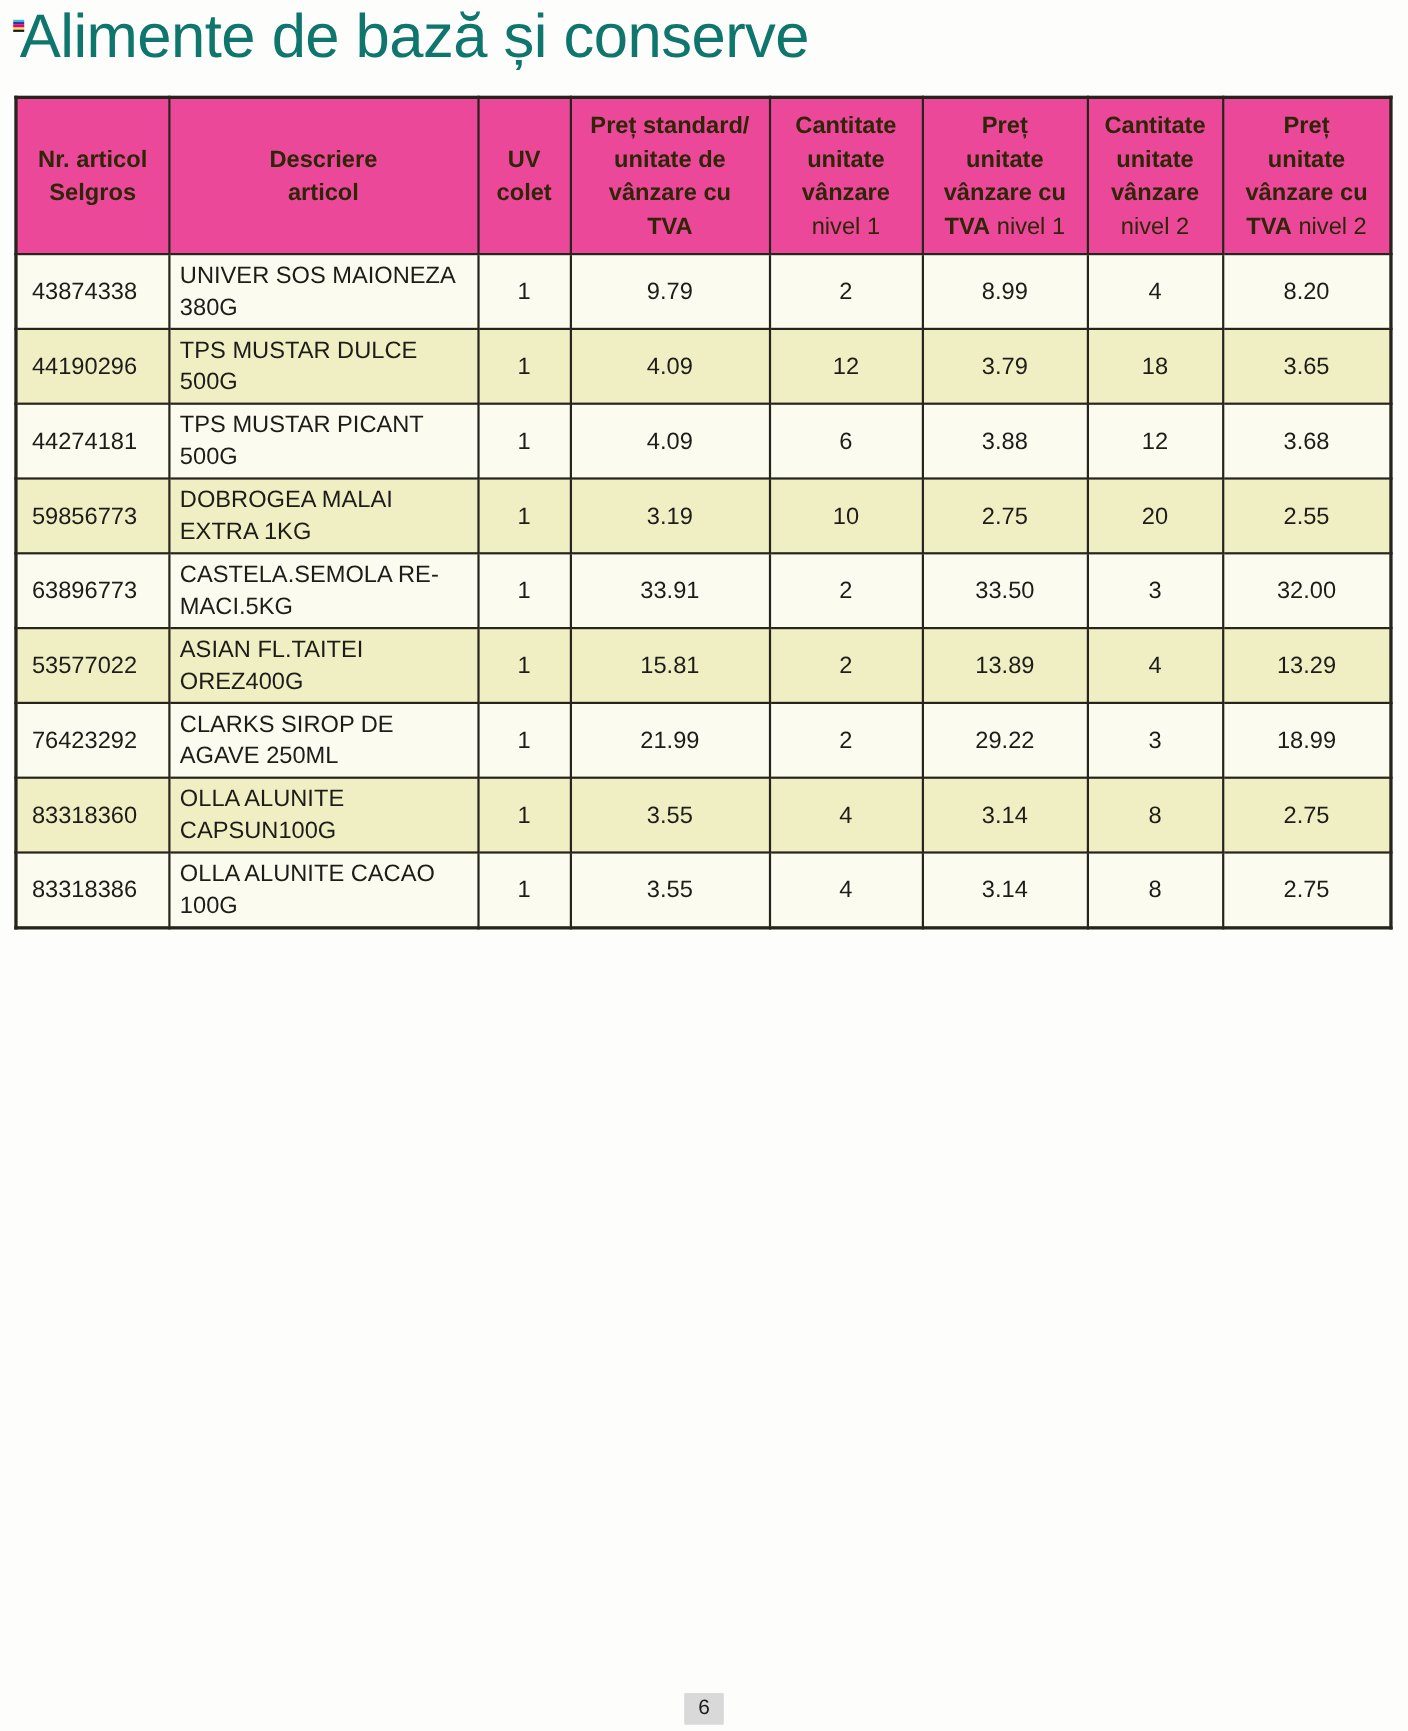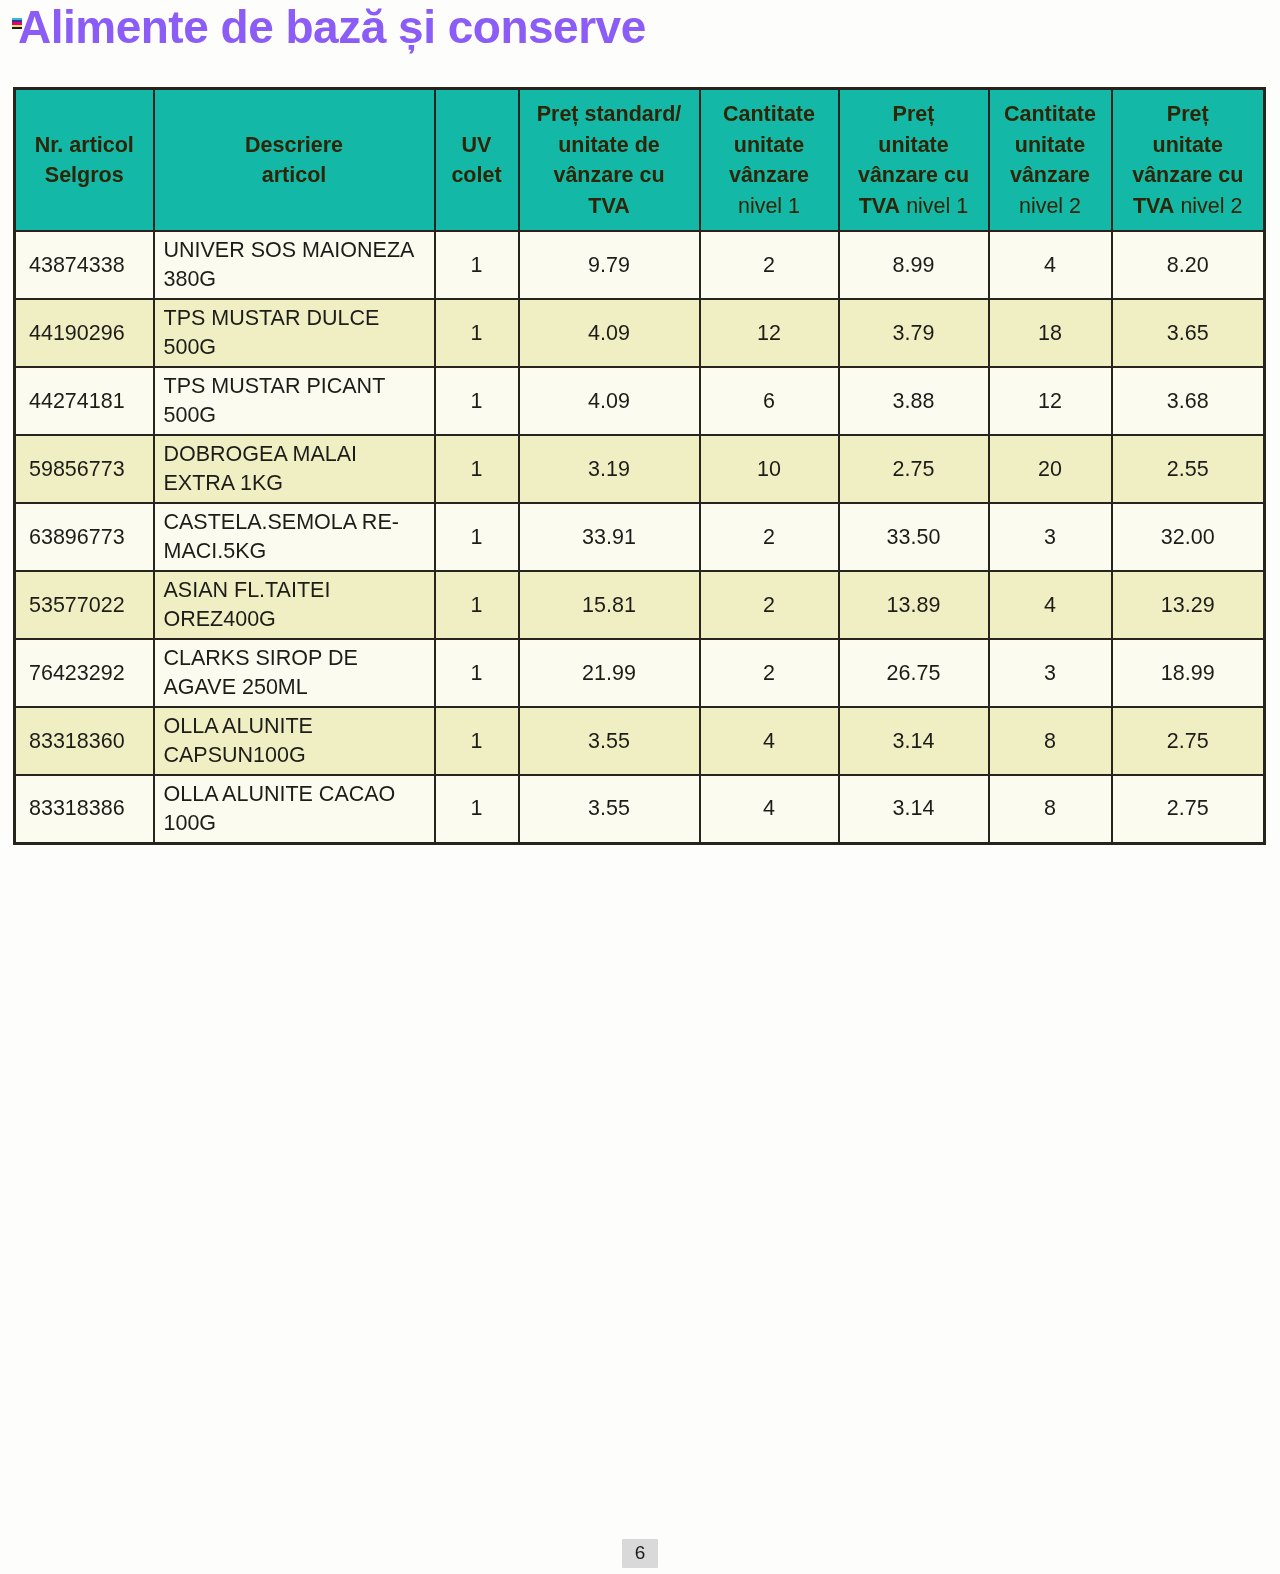--- a/index.html
+++ b/index.html
@@ -13,36 +13,36 @@
 
   
   .color-bars {
     position: absolute; left: 12px; top: 18px; width: 10px; height: 11px;
     display: flex; flex-direction: column;
   }
   .color-bars span { flex: 1 1 auto; }
 
   .page-title {
     position: absolute; left: 18px; top: 0px;
-    font-size: 46px; font-weight: 700; letter-spacing: -0.5px;
-    color: #8b5cf6;
+    font-size: 56px; font-weight: 400; letter-spacing: -0.5px;
+    color: #0f766e;
   }
 
   table.price-table {
     position: absolute; left: 13px; top: 87px;
     width: 1250px;
     border-collapse: collapse; table-layout: fixed;
     border: 3px solid #26241c;
   }
   .price-table th, .price-table td {
     border: 2px solid #26241c;
     vertical-align: middle;
   }
   .price-table thead th {
-    background: #14b8a6;
+    background: #ec4899;
     color: #2f2508;
     font-size: 21.5px;
     line-height: 1.42;
     white-space: pre-line;
     text-align: center;
     padding: 9px 2px;
     font-weight: 700;
   }
   .price-table thead th .hdr-normal { font-weight: 400; }
   .price-table thead th .inline-normal { margin-left: 6px; }
@@ -184,21 +184,21 @@
         <td class="c5">13.89</td>
         <td class="c6">4</td>
         <td class="c7">13.29</td>
       </tr>
       <tr>
         <td class="c0">76423292</td>
         <td class="c1">CLARKS SIROP DE AGAVE 250ML</td>
         <td class="c2">1</td>
         <td class="c3">21.99</td>
         <td class="c4">2</td>
-        <td class="c5">26.75</td>
+        <td class="c5">29.22</td>
         <td class="c6">3</td>
         <td class="c7">18.99</td>
       </tr>
       <tr>
         <td class="c0">83318360</td>
         <td class="c1">OLLA ALUNITE CAPSUN100G</td>
         <td class="c2">1</td>
         <td class="c3">3.55</td>
         <td class="c4">4</td>
         <td class="c5">3.14</td>

